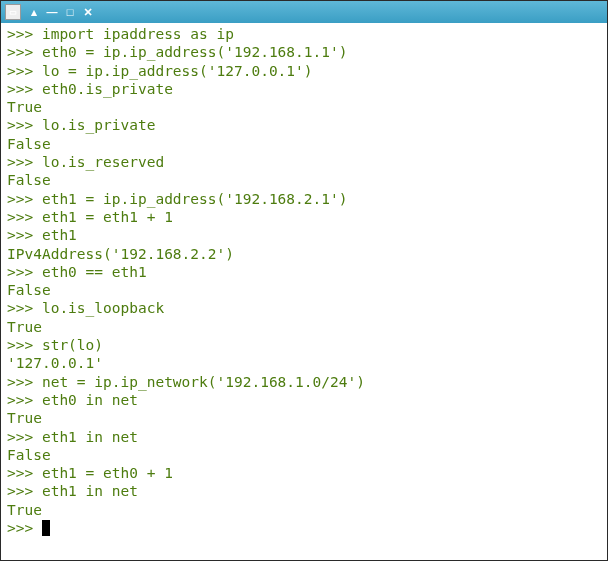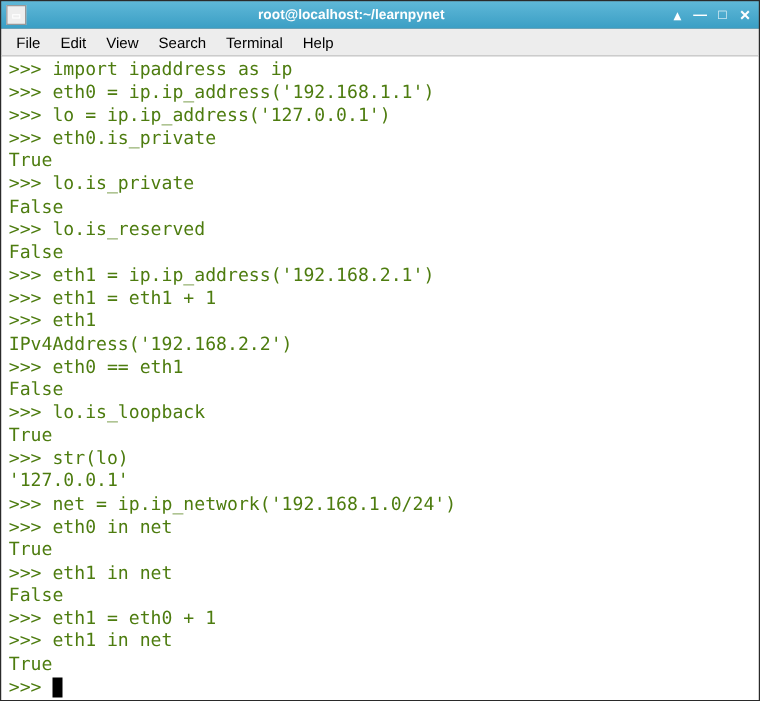--- a/index.html
+++ b/index.html
@@ -95,30 +95,21 @@
       background: black;
       vertical-align: text-bottom;
     }
   </style>
 </head>
 <body>
 
 <div class="window">
   <div class="titlebar">
     <div class="titlebar-icon">▭</div>
-    <div class="titlebar-title">root@localhost:~/learnpynet</div>
     <div class="titlebar-buttons">
       <div class="titlebar-btn">▴</div>
       <div class="titlebar-btn">—</div>
       <div class="titlebar-btn">□</div>
       <div class="titlebar-btn">✕</div>
     </div>
   </div>
-  <div class="menubar">
-    <span class="menu-item">File</span>
-    <span class="menu-item">Edit</span>
-    <span class="menu-item">View</span>
-    <span class="menu-item">Search</span>
-    <span class="menu-item">Terminal</span>
-    <span class="menu-item">Help</span>
-  </div>
   <div class="terminal"><span class="terminal-line">&gt;&gt;&gt; import ipaddress as ip</span><span class="terminal-line">&gt;&gt;&gt; eth0 = ip.ip_address('192.168.1.1')</span><span class="terminal-line">&gt;&gt;&gt; lo = ip.ip_address('127.0.0.1')</span><span class="terminal-line">&gt;&gt;&gt; eth0.is_private</span><span class="terminal-line">True</span><span class="terminal-line">&gt;&gt;&gt; lo.is_private</span><span class="terminal-line">False</span><span class="terminal-line">&gt;&gt;&gt; lo.is_reserved</span><span class="terminal-line">False</span><span class="terminal-line">&gt;&gt;&gt; eth1 = ip.ip_address('192.168.2.1')</span><span class="terminal-line">&gt;&gt;&gt; eth1 = eth1 + 1</span><span class="terminal-line">&gt;&gt;&gt; eth1</span><span class="terminal-line">IPv4Address('192.168.2.2')</span><span class="terminal-line">&gt;&gt;&gt; eth0 == eth1</span><span class="terminal-line">False</span><span class="terminal-line">&gt;&gt;&gt; lo.is_loopback</span><span class="terminal-line">True</span><span class="terminal-line">&gt;&gt;&gt; str(lo)</span><span class="terminal-line">'127.0.0.1'</span><span class="terminal-line">&gt;&gt;&gt; net = ip.ip_network('192.168.1.0/24')</span><span class="terminal-line">&gt;&gt;&gt; eth0 in net</span><span class="terminal-line">True</span><span class="terminal-line">&gt;&gt;&gt; eth1 in net</span><span class="terminal-line">False</span><span class="terminal-line">&gt;&gt;&gt; eth1 = eth0 + 1</span><span class="terminal-line">&gt;&gt;&gt; eth1 in net</span><span class="terminal-line">True</span><span class="terminal-line"><span>&gt;&gt;&gt; </span><span class="cursor"></span></span></div>
 </div>
 
 </body></html>

